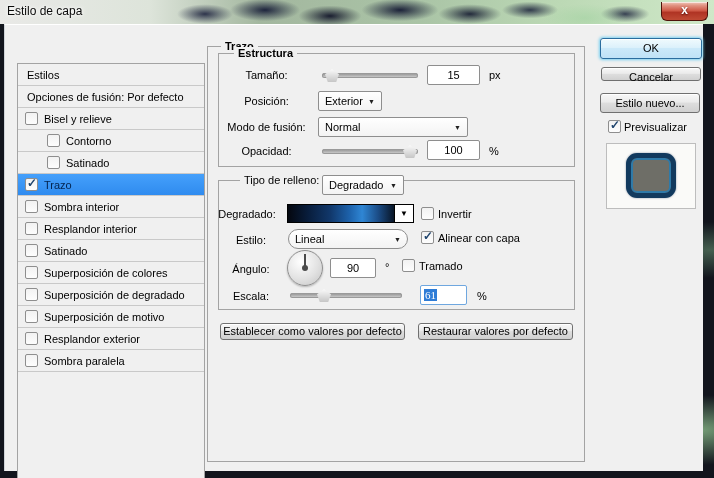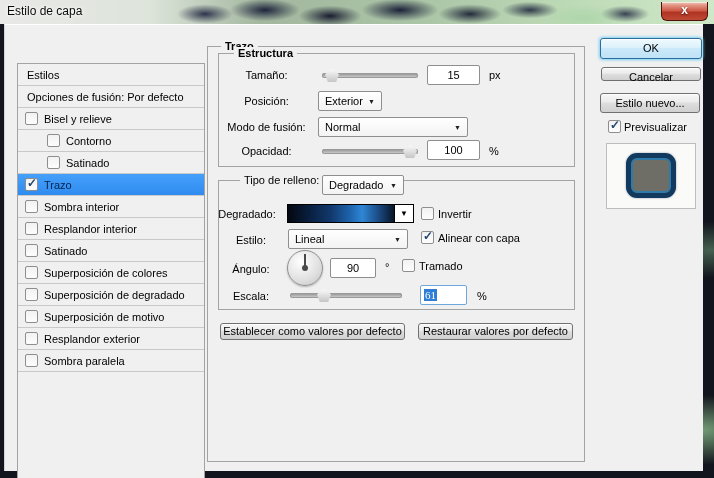--- a/index.html
+++ b/index.html
@@ -224,21 +224,21 @@
 
   <div class="rlabel" style="left:210px; top:208px; width:74px;">Degradado:</div>
   <div class="grad-wrap">
     <div class="grad-swatch"></div>
     <div class="grad-arrow">▼</div>
   </div>
   <span class="cb cb-abs" style="left:421px; top:207px;"></span>
   <div class="unit" style="left:438px; top:208px;">Invertir</div>
 
   <div class="rlabel" style="left:218px; top:234px; width:66px;">Estilo:</div>
-  <div class="combo" style="left:288px; top:229px; width:120px;">
+  <div class="combo" style="left:288px; top:229px; width:120px;border-radius:10px;">
     <span class="ctext">Lineal</span>
     <span class="carrow">▼</span>
   </div>
   <span class="cb cb-abs checked" style="left:421px; top:231px;"></span>
   <div class="unit" style="left:438px; top:232px;">Alinear con capa</div>
 
   <div class="rlabel" style="left:218px; top:263px; width:66px;">Ángulo:</div>
   <div class="dial">
     <div class="needle"></div>
     <div class="hub"></div>

